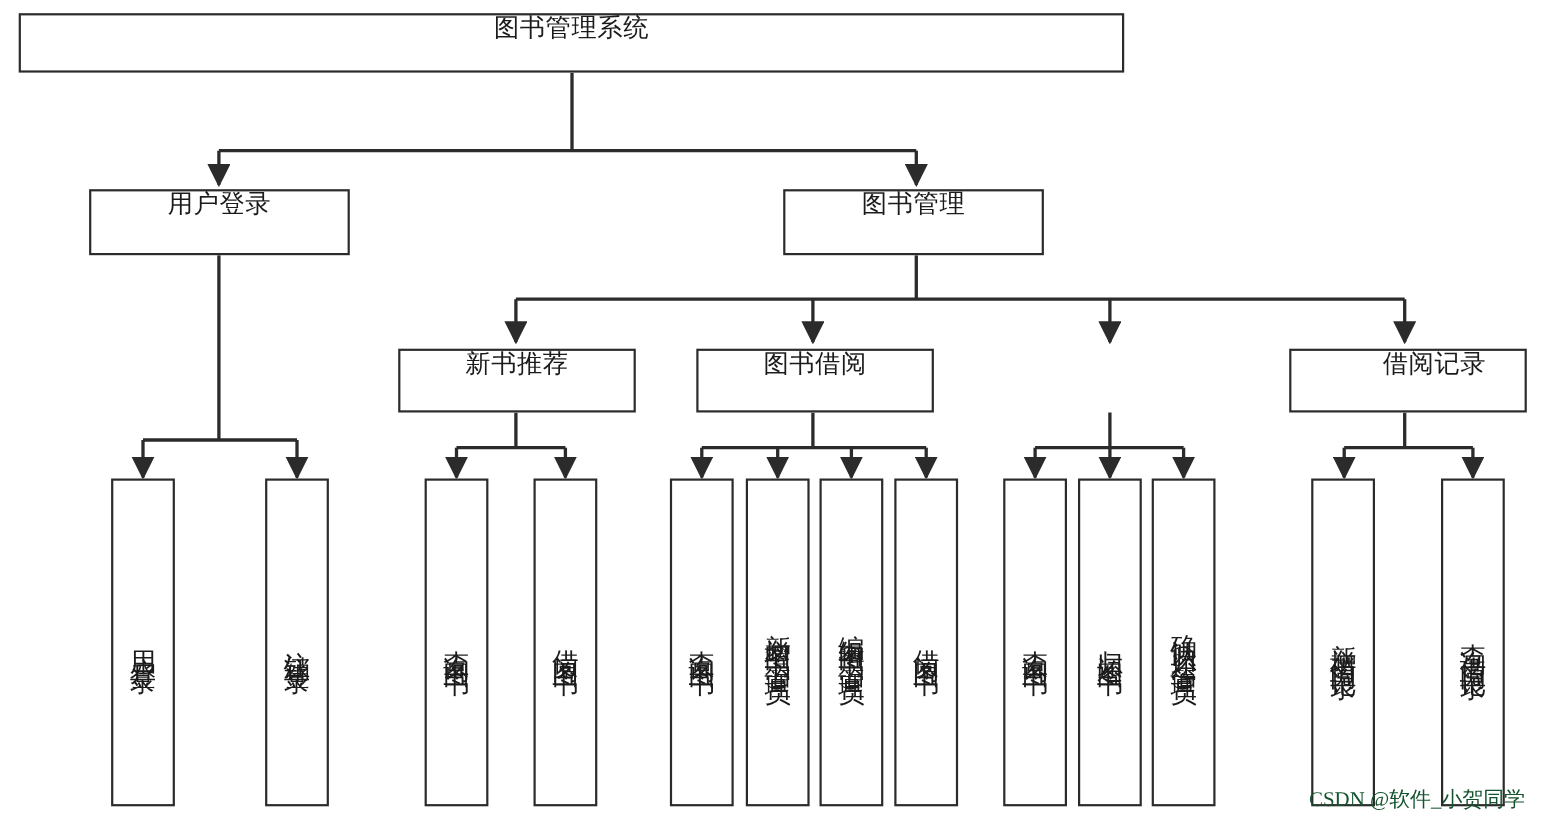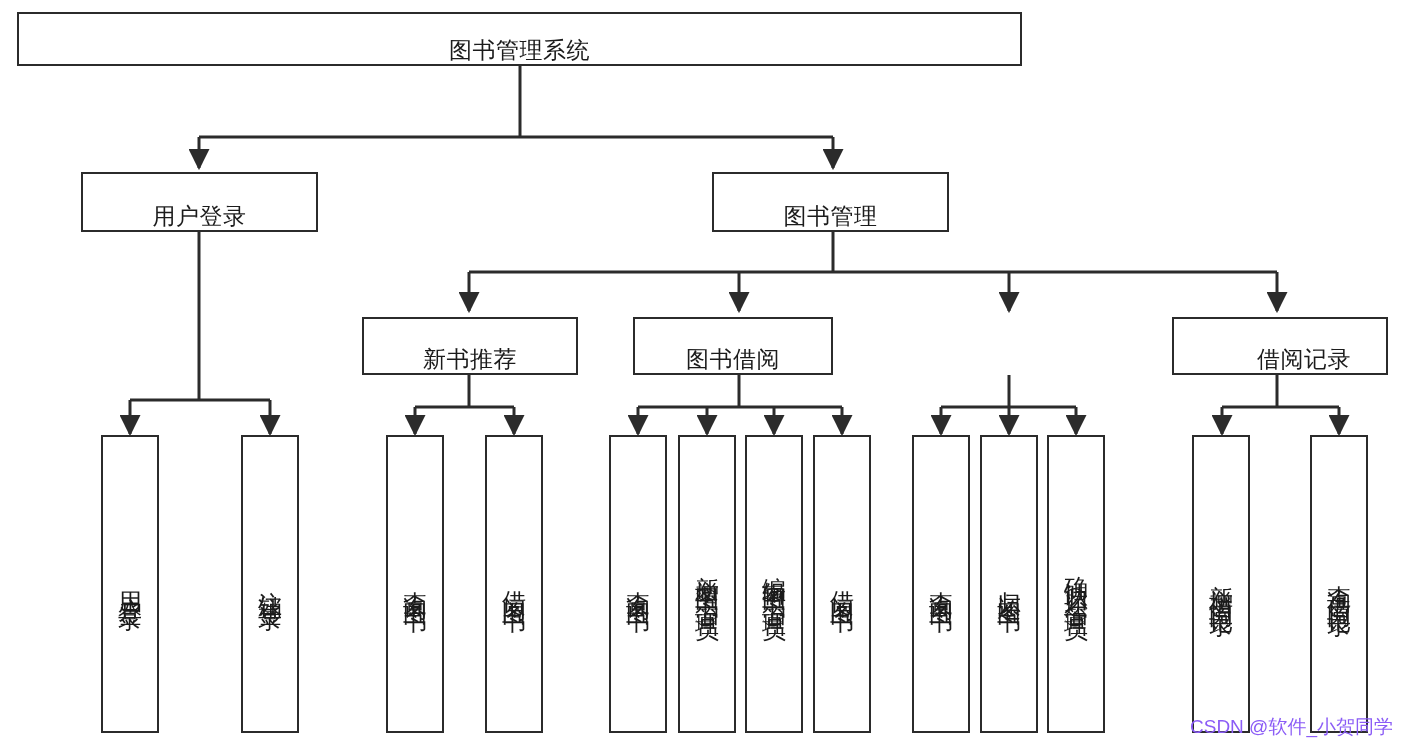--- a/index.html
+++ b/index.html
@@ -25,21 +25,21 @@
     width: 1405px;
     height: 747px;
     pointer-events: none;
   }
   .node {
     position: absolute;
     box-sizing: border-box;
     border: 2.5px solid #2b2b2b;
     background: #ffffff;
     display: flex;
-    align-items: flex-end;
+    align-items: flex-start;
     justify-content: center;
     color: #1b1b1b;
     z-index: 2;
   }
   .node .label {
     display: block;
     text-align: center;
     line-height: 1.12;
     white-space: nowrap;
   }
@@ -61,24 +61,24 @@
     writing-mode: vertical-rl;
     text-orientation: upright;
     font-size: 24px;
     line-height: 1;
     letter-spacing: 6px;
     white-space: nowrap;
   }
   .watermark {
     position: absolute;
     font-size: 19px;
-    color: #8b5cf6;
+    color: #14532d;
     white-space: nowrap;
     z-index: 3;
-    font-family: Liberation Sans, sans-serif;
+    font-family: Liberation Serif, serif;
   }
 </style>
 </head>
 <body>
 
 <div id="diagram">
 
   <svg id="edges" viewBox="0 0 1405 747" width="1405" height="747">
     <defs>
       <marker id="arrow" viewBox="0 0 10 10" refX="9" refY="5" markerWidth="7" markerHeight="7" orient="auto-start-reverse">
@@ -136,21 +136,21 @@
   <div class="node horizontal" style="left:81px; top:172px; width:237px; height:60px;">
     <span class="label">用户登录</span>
   </div>
   <div class="node horizontal" style="left:712px; top:172px; width:237px; height:60px;">
     <span class="label">图书管理</span>
   </div>
 
   <div class="node horizontal" style="left:362px; top:317px; width:216px; height:58px;">
     <span class="label">新书推荐</span>
   </div>
-  <div class="node horizontal" style="left:633px; top:317px; width:200px; height:58px;">
+  <div class="node horizontal" style="left:633px; top:317px; width:216px; height:58px;">
     <span class="label">图书借阅</span>
   </div>
   <div class="node horizontal" style="left:1172px; top:317px; width:216px; height:58px;padding-left:48px;">
     <span class="label">借阅记录</span>
   </div>
 
   <div class="node vertical" style="left:101px; top:435px; width:58px; height:298px;">
     <span class="label">用户登录</span>
   </div>
   <div class="node vertical" style="left:241px; top:435px; width:58px; height:298px;">

